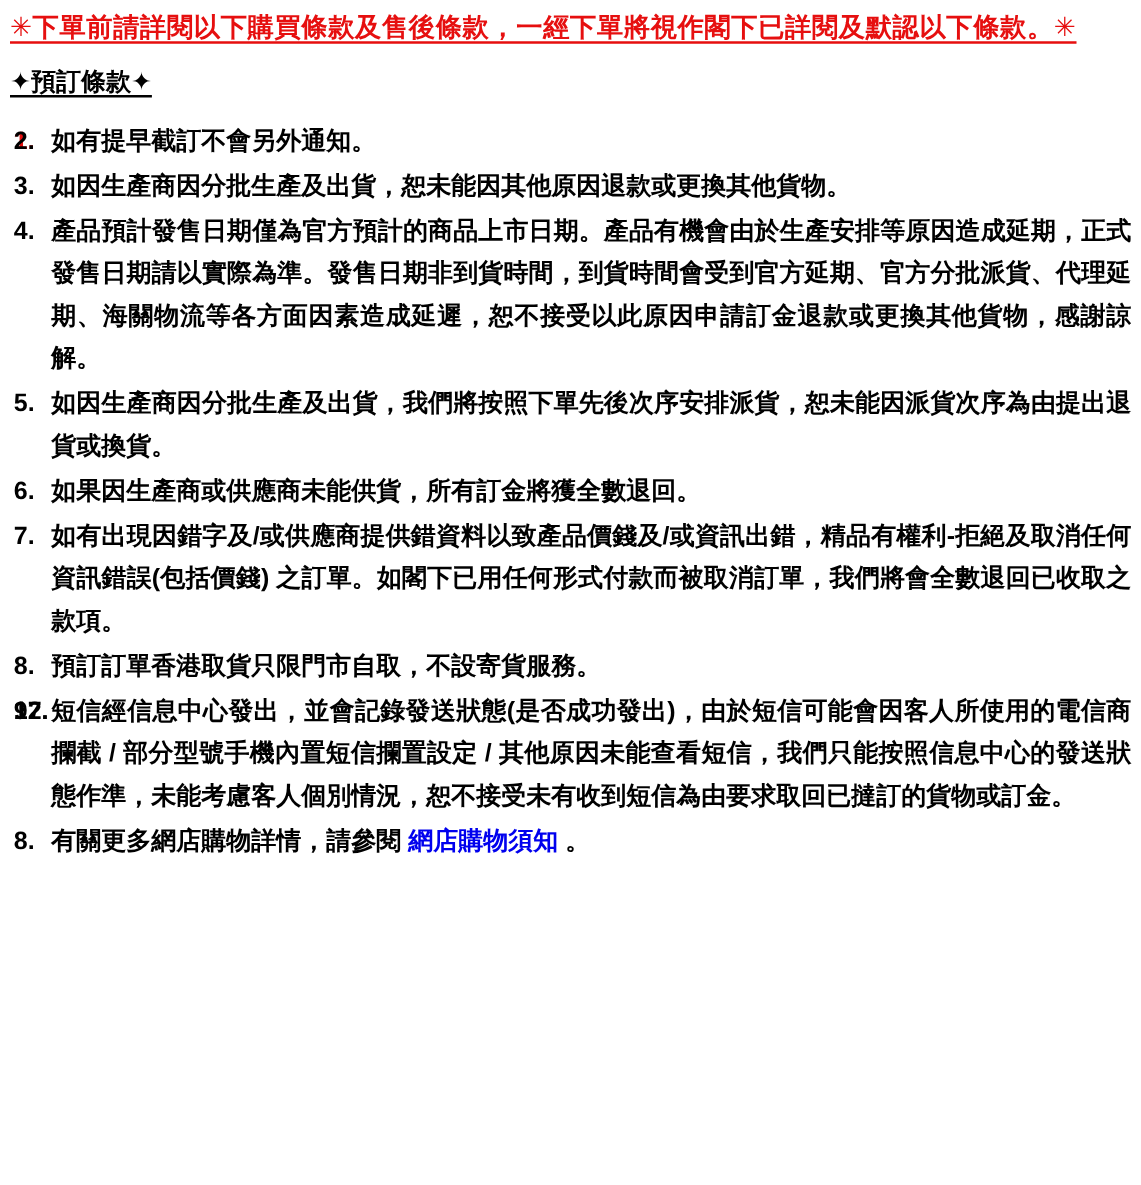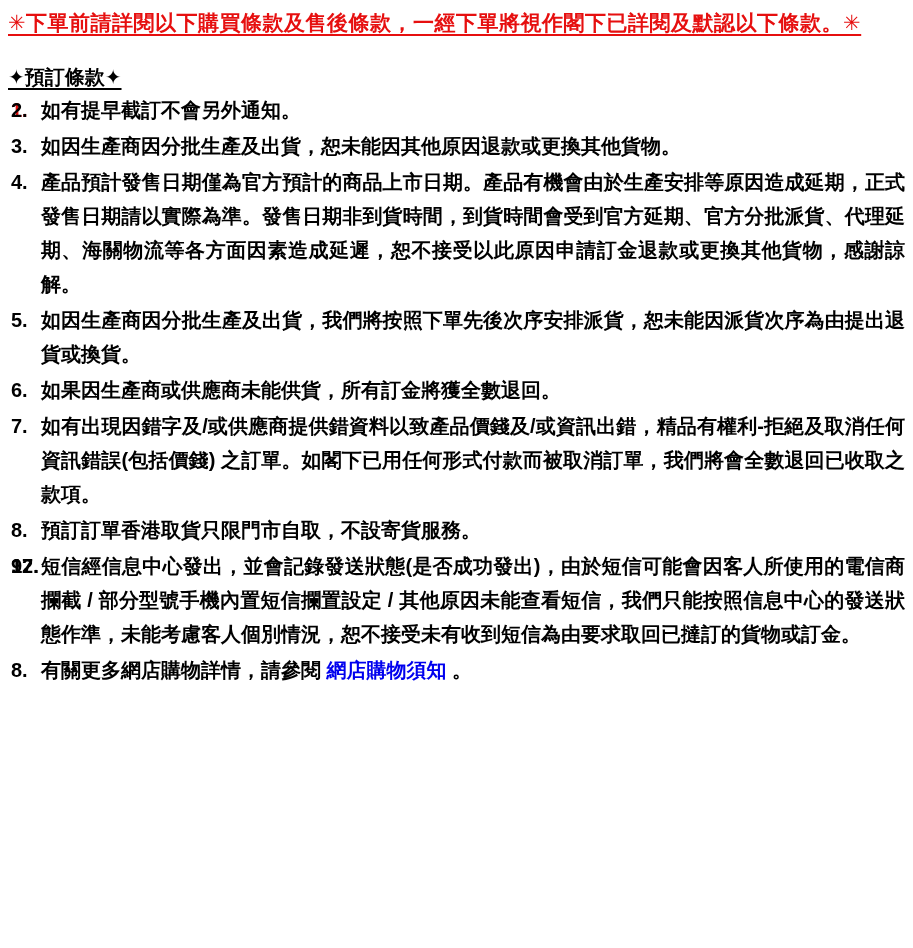--- a/index.html
+++ b/index.html
@@ -15,30 +15,30 @@
     box-sizing: border-box;
     min-height: 948px;
     padding: 8px 8px 10px 8px;
   }
   .notice {
     color: var(--red, #e60f0f);
     font-size: 21px;
     line-height: 30px;
     text-decoration: underline;
     text-underline-offset: 4px;
-    margin-bottom: 25px;
+    margin-bottom: 14px;
     letter-spacing: 0.5px;
   }
   .section-title {
     display: inline-block;
     font-size: 20px;
     line-height: 28px;
     text-decoration: underline;
     text-underline-offset: 4px;
-    margin-bottom: 0;
+    margin-bottom: 14px;
   }
   ol.terms {
     list-style: none;
     margin: 0;
     padding: 0;
   }
   li.term {
     position: relative;
     padding-left: 33px;
     font-size: 20px;

